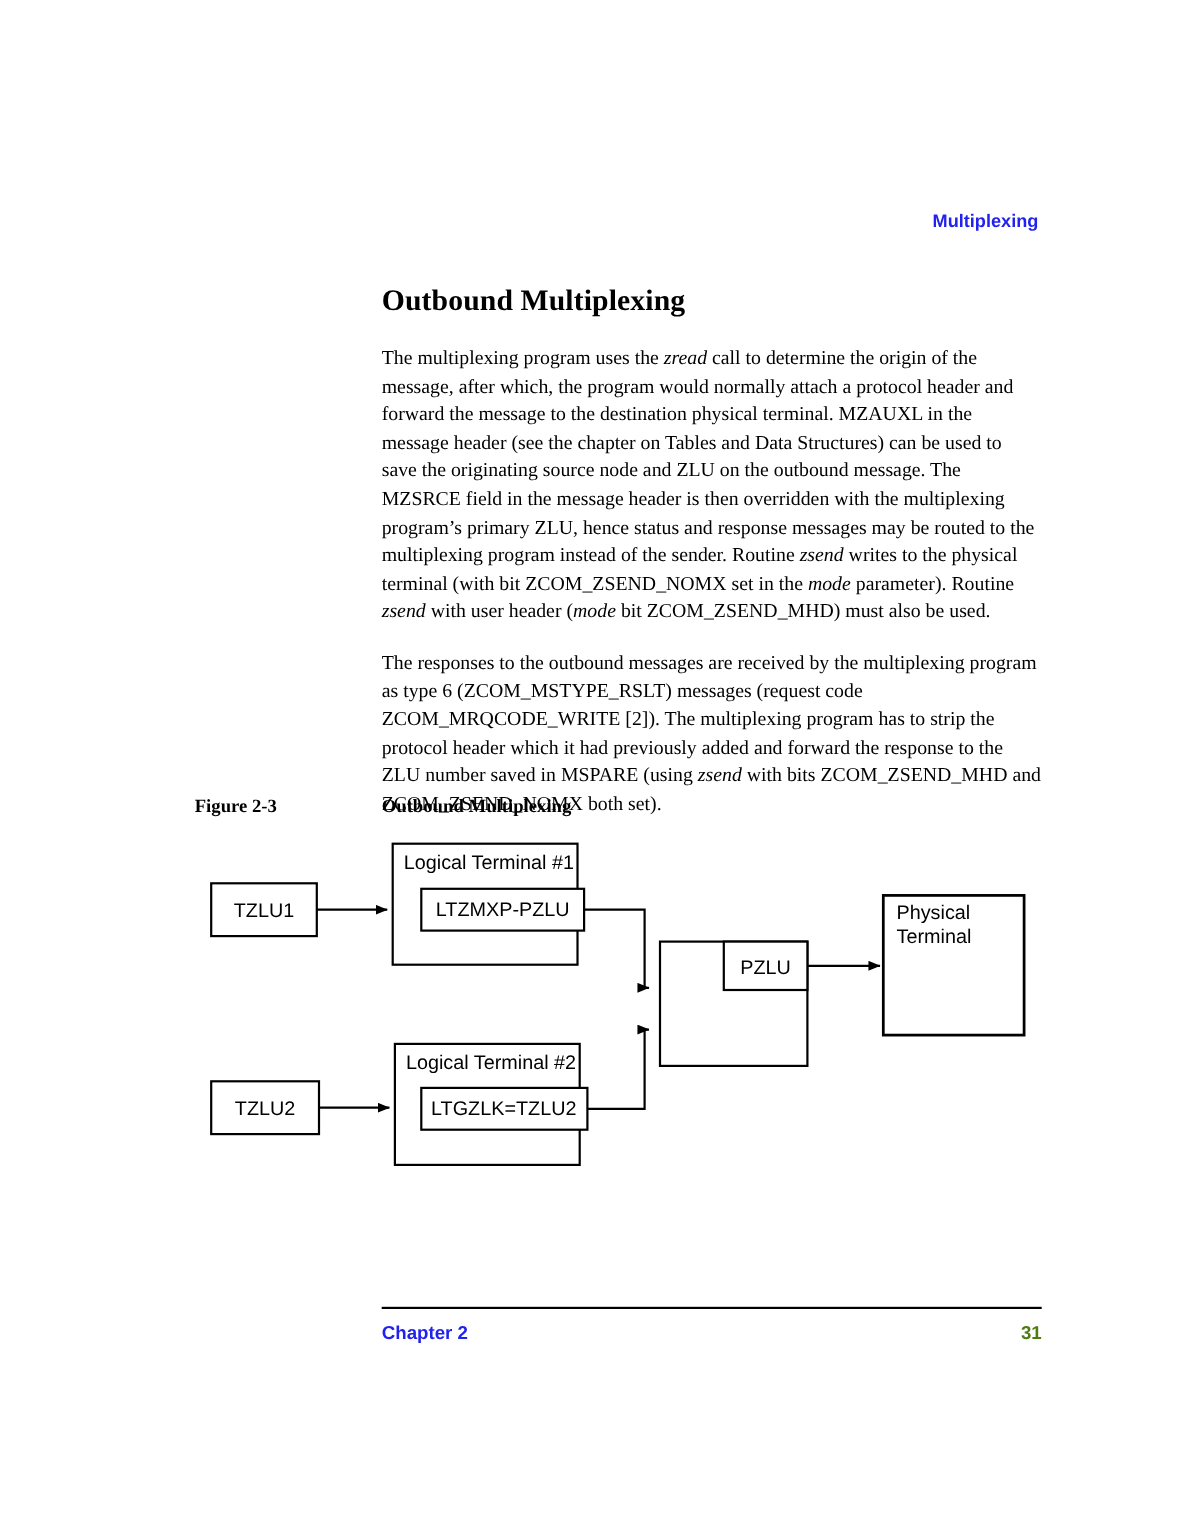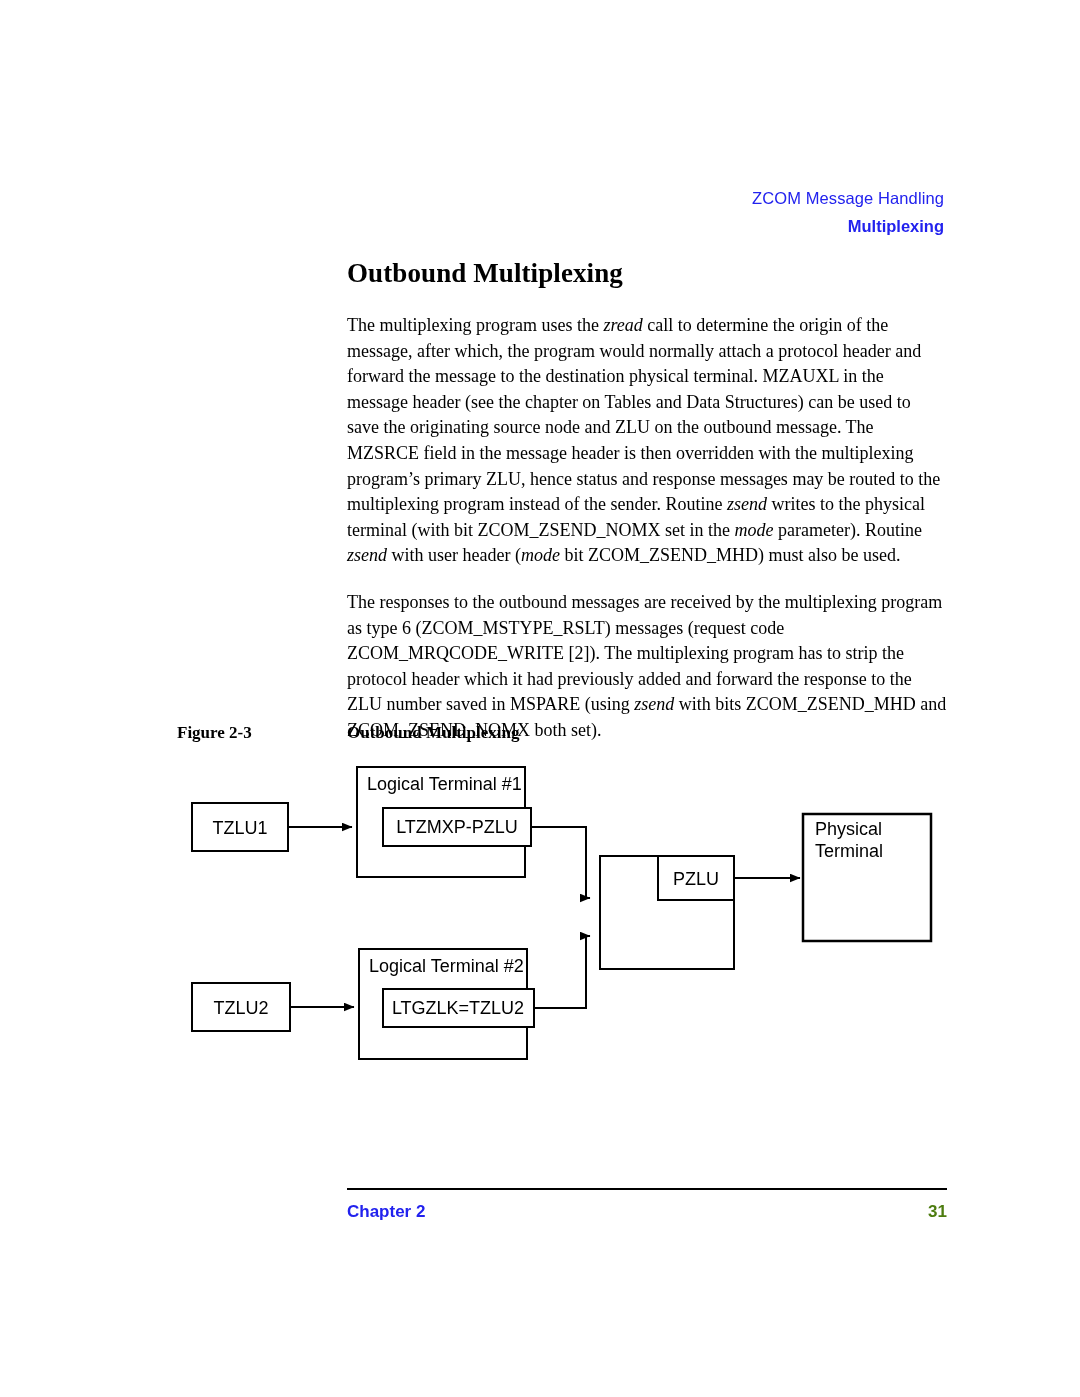--- a/index.html
+++ b/index.html
@@ -118,21 +118,20 @@
     justify-content: space-between;
     align-items: baseline;
   }
   .footer .chapter { color: #2222ee; }
   .footer .pageno { color: #4d7c0f; }
 </style>
 </head>
 <body>
 
 <div class="page-header">
-  <span class="hdr-line1">ZCOM Message Handling</span>
   <span class="hdr-line2">Multiplexing</span>
 </div>
 
 <div class="content">
 
   <h1 class="section-title">Outbound Multiplexing</h1>
 
   <p class="body-text"><span>The multiplexing program uses the </span><span class="it">zread</span><span> call to determine the origin of the message, after which, the program would normally attach a protocol header and forward the message to the destination physical terminal. MZAUXL in the message header (see the chapter on Tables and Data Structures) can be used to save the originating source node and ZLU on the outbound message. The MZSRCE field in the message header is then overridden with the multiplexing program’s primary ZLU, hence status and response messages may be routed to the multiplexing program instead of the sender. Routine </span><span class="it">zsend</span><span> writes to the physical terminal (with bit ZCOM_ZSEND_NOMX set in the </span><span class="it">mode</span><span> parameter). Routine </span><span class="it">zsend</span><span> with user header (</span><span class="it">mode</span><span> bit ZCOM_ZSEND_MHD) must also be used.</span></p>
 
   <p class="body-text"><span>The responses to the outbound messages are received by the multiplexing program as type 6 (ZCOM_MSTYPE_RSLT) messages (request code ZCOM_MRQCODE_WRITE [2]). The multiplexing program has to strip the protocol header which it had previously added and forward the response to the ZLU number saved in MSPARE (using </span><span class="it">zsend</span><span> with bits ZCOM_ZSEND_MHD and ZCOM_ZSEND_NOMX both set).</span></p>

